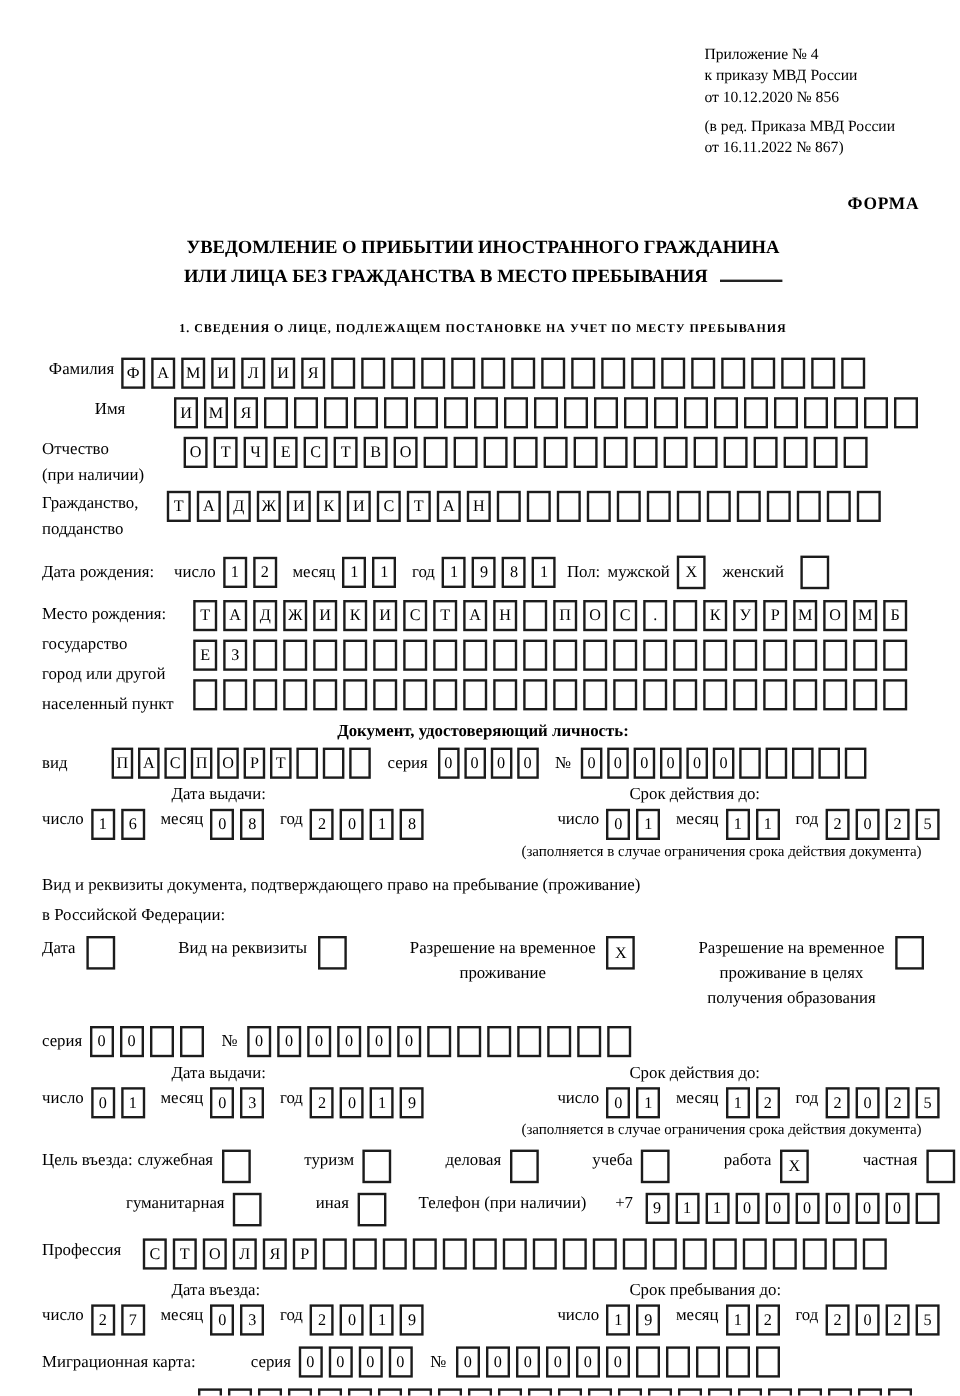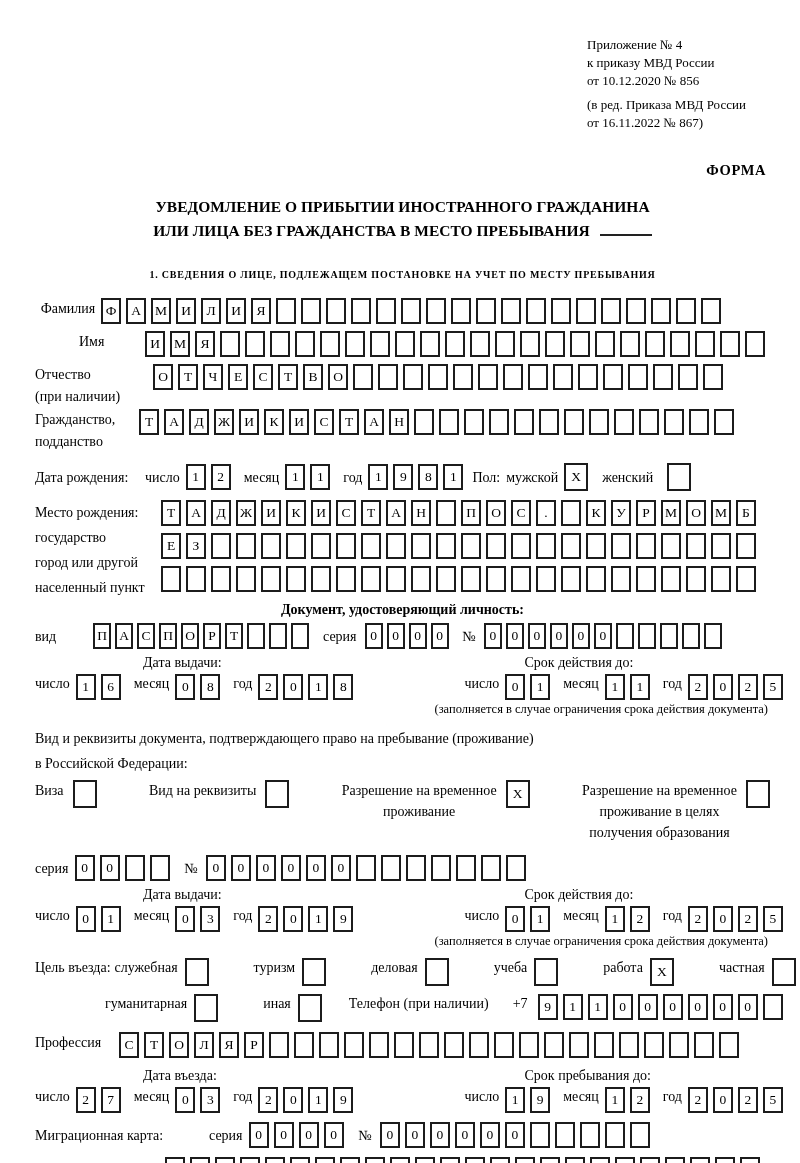--- a/index.html
+++ b/index.html
@@ -387,21 +387,21 @@
           <span class="cell">5</span>
         </span>
     </span>
   </div>
   <div class="note">(заполняется в случае ограничения срока действия документа)</div>
 
   <div class="intro pre">Вид и реквизиты документа, подтверждающего право на пребывание (проживание)
 в Российской Федерации:</div>
   <div class="res-opts">
     <span class="res-opt">
-      <span class="lbl">Виза</span>
+      <span class="lbl">Дата</span>
       <span class="cbox"></span>
     </span>
     <span class="res-opt">
       <span class="lbl">Вид на реквизиты</span>
       <span class="cbox"></span>
     </span>
     <span class="res-opt">
       <span class="lbl multi">Разрешение на временное
 проживание</span>
       <span class="cbox">X</span>

